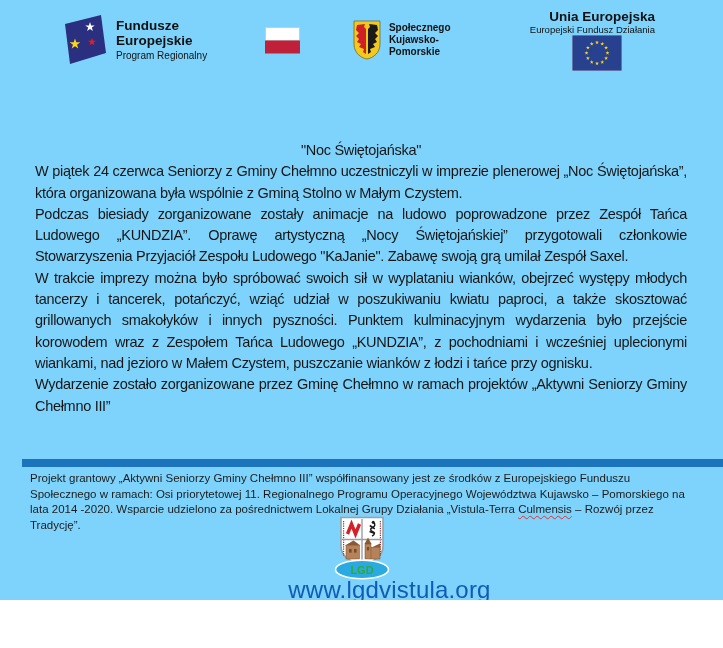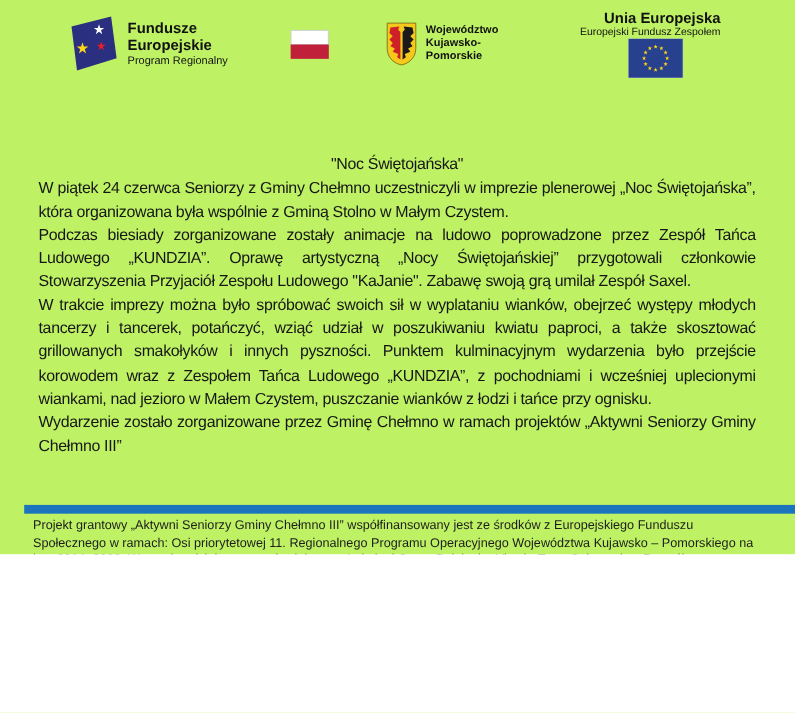--- a/index.html
+++ b/index.html
@@ -1,17 +1,17 @@
 <!DOCTYPE html>
 <html><head>
 <meta charset="utf-8">
 <style>
   html,body { margin:0; padding:0; background:#fff; }
   .page {
-    position:relative; width:723px; height:504px; background:#bef264;
+    position:relative; width:723px; height:600px; background:#7dd3fc;
     font-family:"Liberation Sans", sans-serif; color:#161616; overflow:hidden;
   }
   
   .logos {
     position:absolute; top:12px; left:62px; right:58px; height:56px;
     display:flex; justify-content:space-between; align-items:center;
   }
   .logo { display:flex; align-items:center; }
   .logo-text { margin-left:8px; }
   .lt-bold { font-weight:bold; color:#111; }
@@ -83,28 +83,28 @@
       </svg>
     </div>
 
     <div class="logo logo-wkp">
       <svg width="28" height="40" viewBox="0 0 28 40">
         <path d="M1,1 H27 V24 C27,33 20,38 14,39 C8,38 1,33 1,24 Z" fill="#F5C81C" stroke="#5a4a10" stroke-width="0.6"></path>
         <path d="M4,5 L12,4 L11,7 L13,9 L13,34 L10,32 L11,29 L6,27 L8,24 L4,22 L6,19 L3,16 L6,13 L3,10 Z" fill="#CE2127"></path>
         <path d="M24,5 L16,4 L17,7 L15,9 L15,34 L18,32 L17,29 L22,27 L20,24 L24,22 L22,19 L25,16 L22,13 L25,10 Z" fill="#1a1a1a"></path>
       </svg>
       <div class="logo-text">
-        <div class="lt-bold">Województwo Kujawsko-Pomorskie</div>
+        <div class="lt-bold">Społecznego Kujawsko-Pomorskie</div>
       </div>
     </div>
 
     <div class="logo logo-eu">
       <div class="logo-text">
         <div class="lt-bold">Unia Europejska</div>
-        <div class="lt-sub">Europejski Fundusz Zespołem</div>
+        <div class="lt-sub">Europejski Fundusz Działania</div>
       </div>
       <svg width="50" height="36" viewBox="0 0 50 36">
         <rect x="0" y="0" width="50" height="36" fill="#27418F" stroke="#b9c0cc" stroke-width="0.8"></rect>
         <g fill="#FFD617">
           <use href="#star" transform="translate(25,7.5) scale(2.1)"></use>
           <use href="#star" transform="translate(30.25,8.91) scale(2.1)"></use>
           <use href="#star" transform="translate(34.09,12.75) scale(2.1)"></use>
           <use href="#star" transform="translate(35.5,18) scale(2.1)"></use>
           <use href="#star" transform="translate(34.09,23.25) scale(2.1)"></use>
           <use href="#star" transform="translate(30.25,27.09) scale(2.1)"></use>

